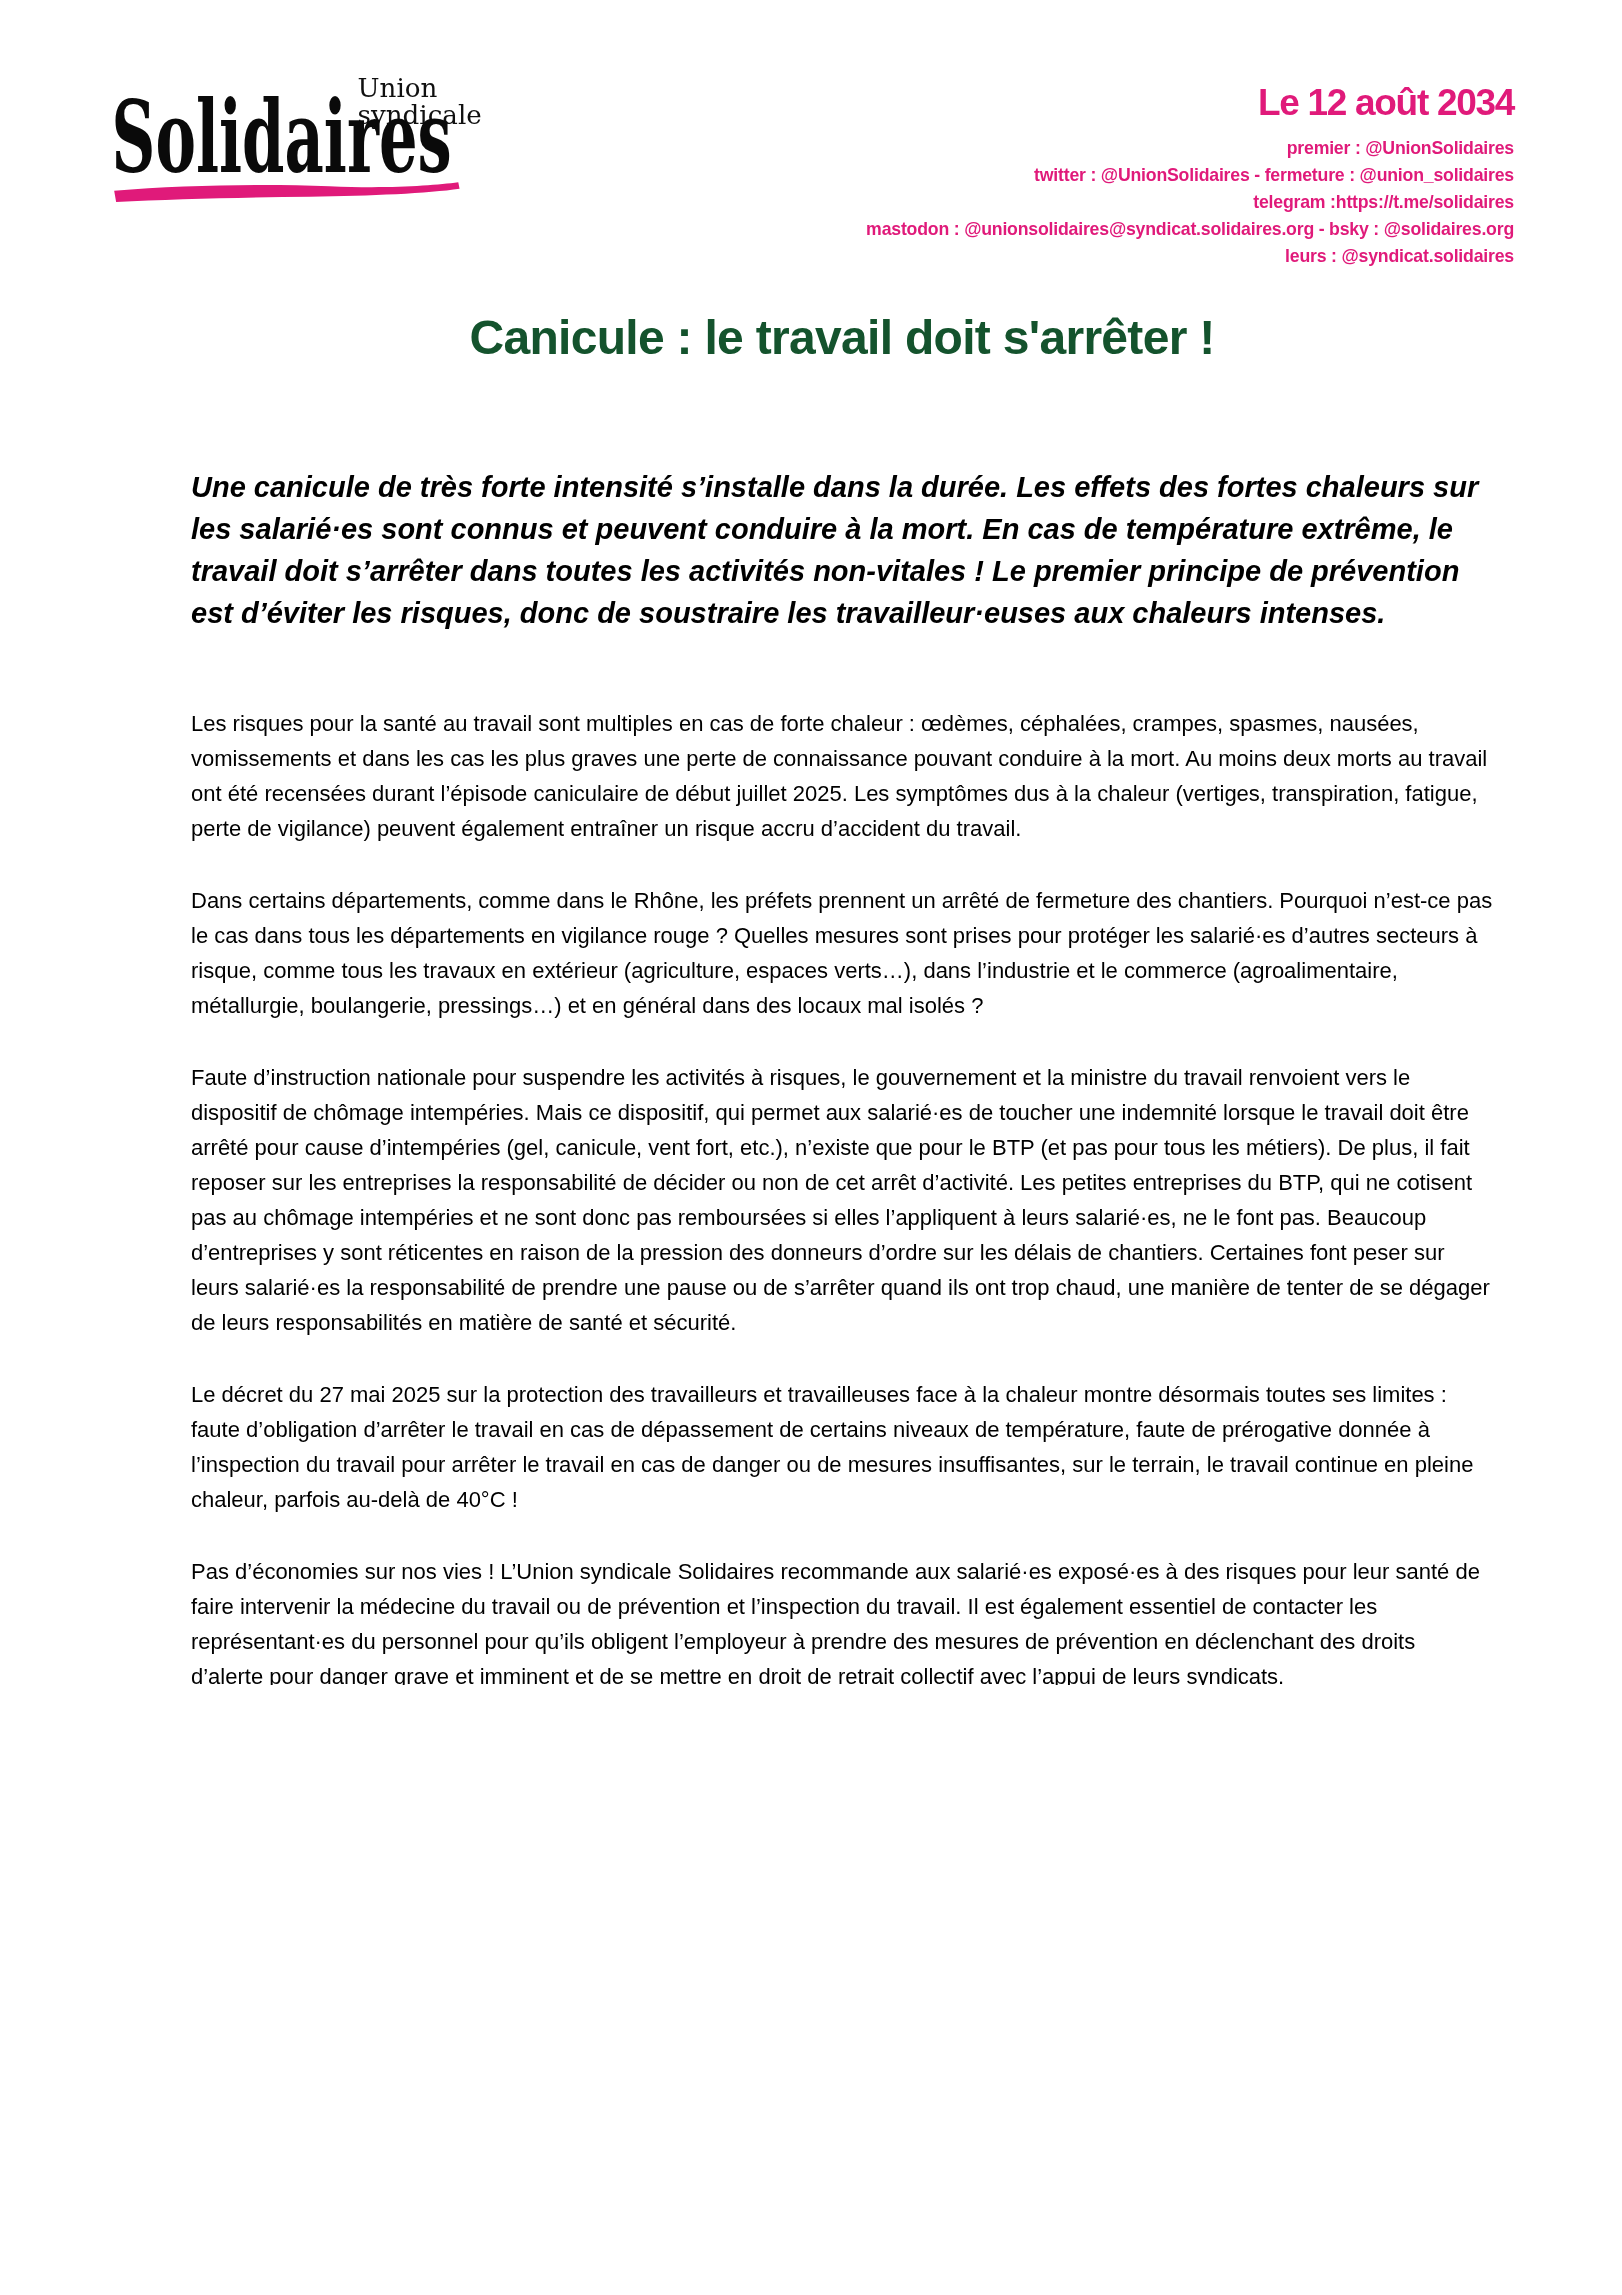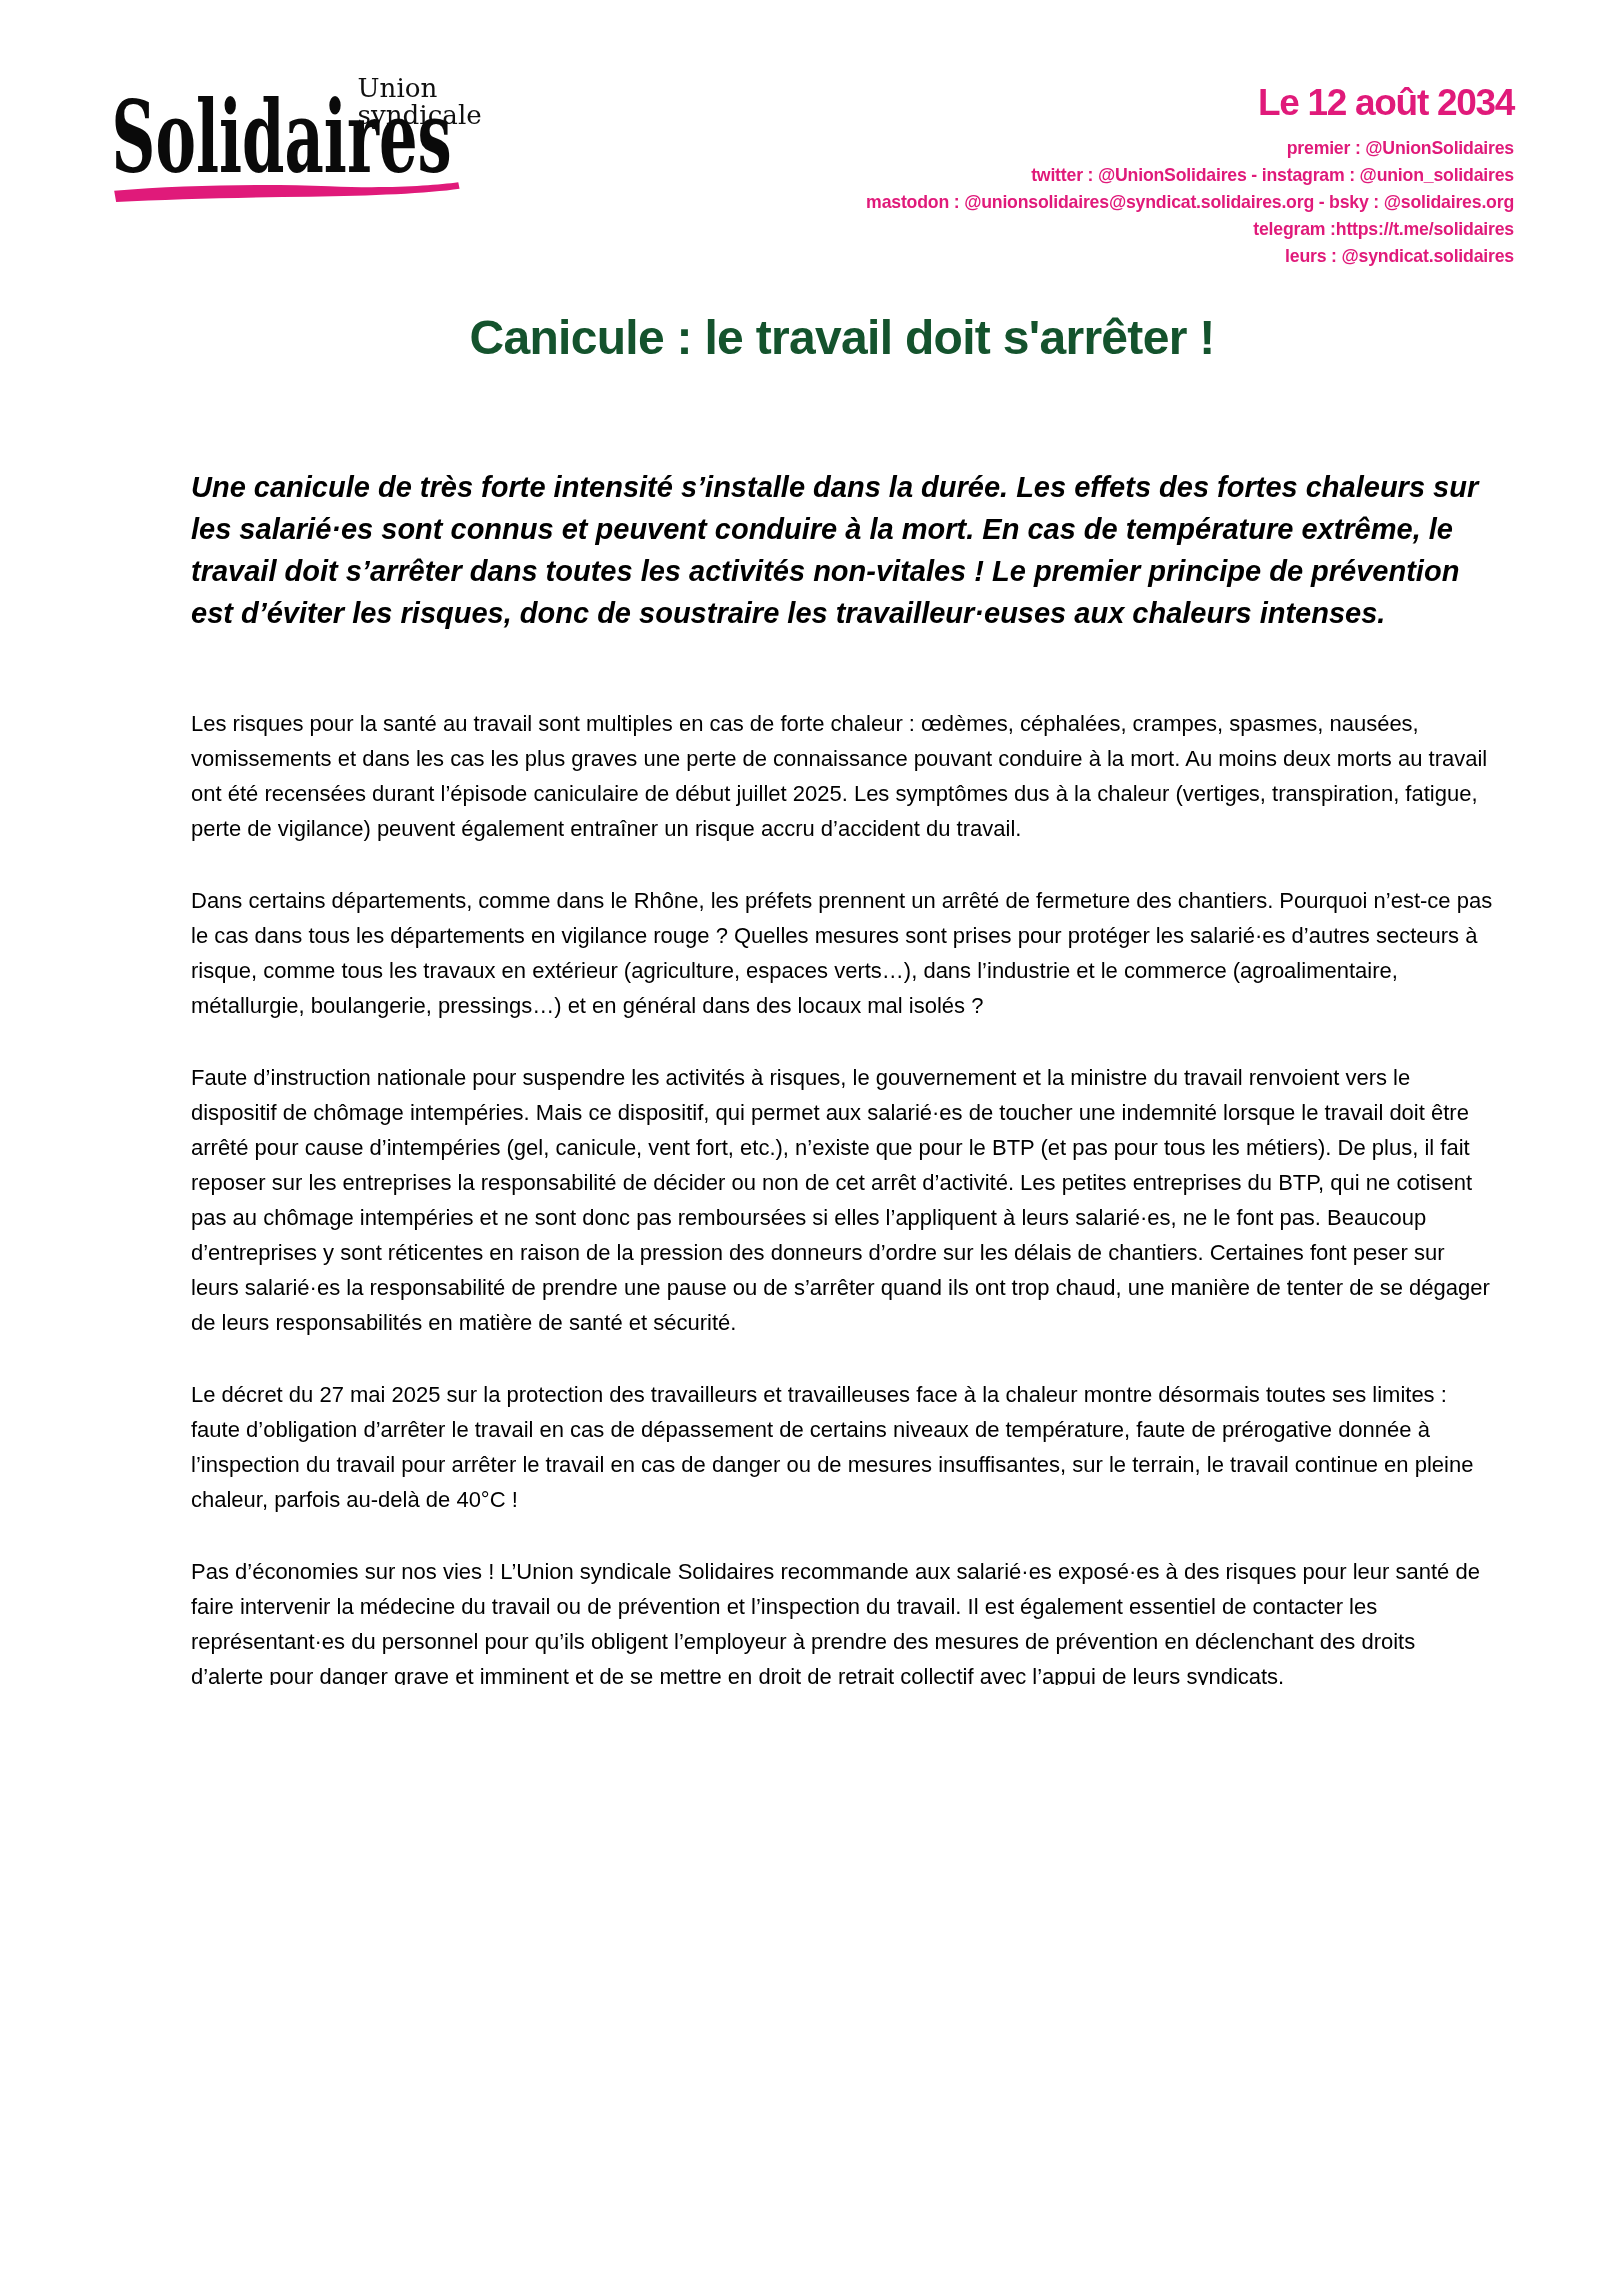--- a/index.html
+++ b/index.html
@@ -87,23 +87,23 @@
       <text x="378" y="104" font-family="DejaVu Serif, serif" font-size="40" fill="#101010">syndicale</text>
       <text x="2" y="178" font-family="DejaVu Serif, serif" font-size="152" font-weight="bold" fill="#0a0a0a" textLength="520" lengthAdjust="spacingAndGlyphs">Solidaires</text>
       <path d="M6 206 C 110 197, 235 195, 335 199 C 425 203, 495 198, 532 193 L 534 203 C 486 210, 400 214, 305 215 C 205 216, 95 219, 9 223 Z" fill="#e01a7a"></path>
     </svg>
   </div>
 
   <div class="header-right">
     <div class="date">Le 12 août 2034</div>
     <div class="social">
       <div>premier : @UnionSolidaires</div>
-      <div>twitter : @UnionSolidaires - instagram : @union_solidaires</div>
+      <div>twitter : @UnionSolidaires - fermeture : @union_solidaires</div>
+      <div>telegram :https://t.me/solidaires</div>
       <div>mastodon : @unionsolidaires@syndicat.solidaires.org - bsky : @solidaires.org</div>
-      <div>telegram :https://t.me/solidaires</div>
       <div>leurs : @syndicat.solidaires</div>
     </div>
   </div>
 
   <h1 class="title">Canicule : le travail doit s'arrêter !</h1>
 
   <div class="content">
     <p class="lead">Une canicule de très forte intensité s’installe dans la durée. Les effets des fortes chaleurs sur les salarié·es sont connus et peuvent conduire à la mort. En cas de température extrême, le travail doit s’arrêter dans toutes les activités non-vitales ! Le premier principe de prévention est d’éviter les risques, donc de soustraire les travailleur·euses aux chaleurs intenses.</p>
     <p class="body-p">Les risques pour la santé au travail sont multiples en cas de forte chaleur : œdèmes, céphalées, crampes, spasmes, nausées, vomissements et dans les cas les plus graves une perte de connaissance pouvant conduire à la mort. Au moins deux morts au travail ont été recensées durant l’épisode caniculaire de début juillet 2025. Les symptômes dus à la chaleur (vertiges, transpiration, fatigue, perte de vigilance) peuvent également entraîner un risque accru d’accident du travail.</p>
     <p class="body-p">Dans certains départements, comme dans le Rhône, les préfets prennent un arrêté de fermeture des chantiers. Pourquoi n’est-ce pas le cas dans tous les départements en vigilance rouge ? Quelles mesures sont prises pour protéger les salarié·es d’autres secteurs à risque, comme tous les travaux en extérieur (agriculture, espaces verts…), dans l’industrie et le commerce (agroalimentaire, métallurgie, boulangerie, pressings…) et en général dans des locaux mal isolés ?</p>

